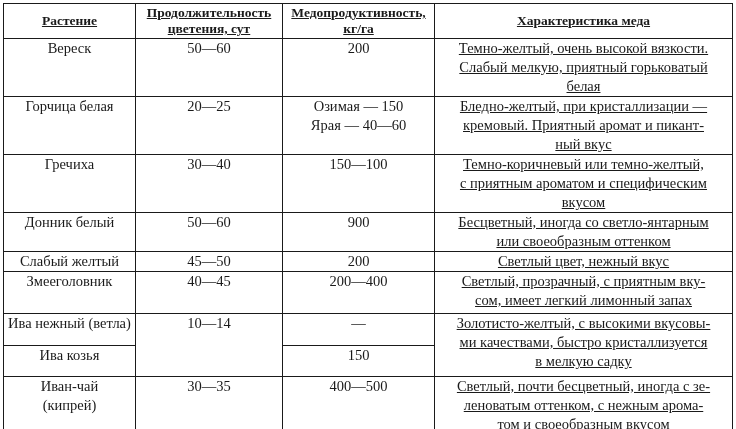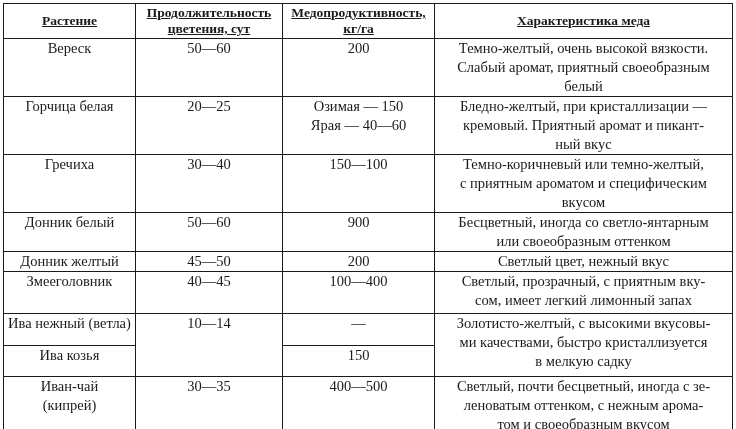--- a/index.html
+++ b/index.html
@@ -20,21 +20,21 @@
   table.honey th {
     font-weight: bold; font-size: 13.5px; line-height: 16px;
     text-align: center; vertical-align: middle;
     padding: 1px 3px;
   }
   col.c1 { width: 132px; }
   col.c2 { width: 147px; }
   col.c3 { width: 152px; }
   col.c4 { width: 298px; }
   td.center { text-align: center; }
-  td.desc { text-align: left; padding-left: 4px; padding-right: 2px; }
+  td.desc { text-align: left; padding-left: 4px; padding-right: 2px; text-decoration: underline; }
   tr.h-head { height: 33px; text-decoration: underline; }
   tr.r1 { height: 55px; }
   tr.r2 { height: 56px; }
   tr.r3 { height: 57px; }
   tr.r4 { height: 39px; }
   tr.r5 { height: 20px; }
   tr.r6 { height: 42px; }
   tr.r7 { height: 32px; }
   tr.r8 { height: 31px; }
   tr.r9 { height: 58px; }
@@ -66,22 +66,22 @@
     </tr>
   </thead>
   <tbody>
 
     <tr class="r1">
       <td>Вереск</td>
       <td class="center">50—60</td>
       <td class="center">200</td>
       <td class="desc">
         <span class="line">Темно-желтый, очень высокой вязкости.</span>
-        <span class="line">Слабый аромат, приятный своеобразным</span>
-        <span class="line">белый</span>
+        <span class="line">Слабый мелкую, приятный горьковатый</span>
+        <span class="line">белая</span>
       </td>
     </tr>
 
     <tr class="r2">
       <td>Горчица белая</td>
       <td class="center">20—25</td>
       <td class="center">
         <span class="line">Озимая — 150</span>
         <span class="line">Ярая — 40—60</span>
       </td>
@@ -107,32 +107,32 @@
       <td>Донник белый</td>
       <td class="center">50—60</td>
       <td class="center">900</td>
       <td class="desc">
         <span class="line">Бесцветный, иногда со светло-янтарным</span>
         <span class="line">или своеобразным оттенком</span>
       </td>
     </tr>
 
     <tr class="r5">
-      <td>Донник желтый</td>
+      <td>Слабый желтый</td>
       <td class="center">45—50</td>
       <td class="center">200</td>
       <td class="desc">
         <span class="line">Светлый цвет, нежный вкус</span>
       </td>
     </tr>
 
     <tr class="r6">
       <td>Змееголовник</td>
       <td class="center">40—45</td>
-      <td class="center">100—400</td>
+      <td class="center">200—400</td>
       <td class="desc">
         <span class="line">Светлый, прозрачный, с приятным вку-</span>
         <span class="line">сом, имеет легкий лимонный запах</span>
       </td>
     </tr>
 
     <tr class="r7">
       <td>Ива нежный (ветла)</td>
       <td class="center" rowspan="2">10—14</td>
       <td class="center">—</td>

